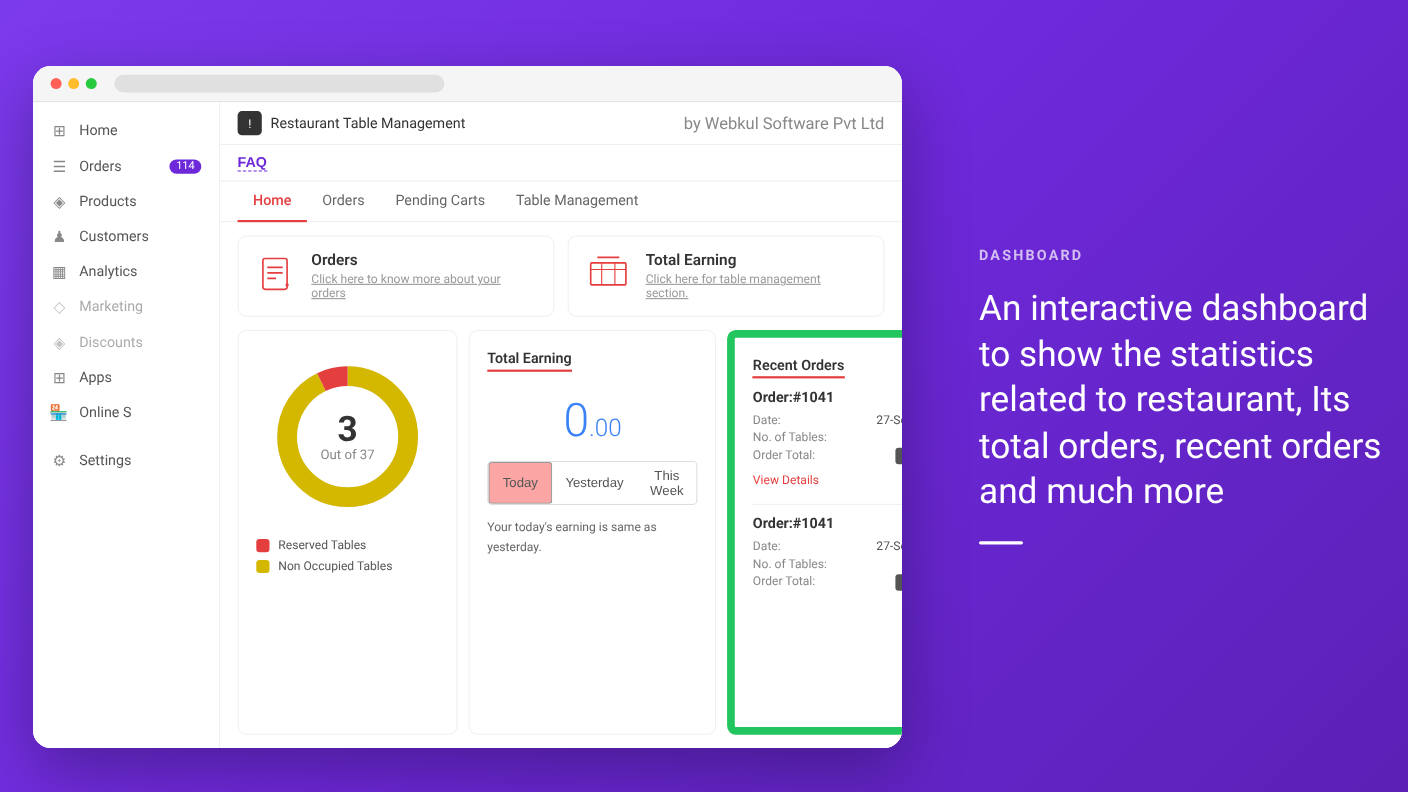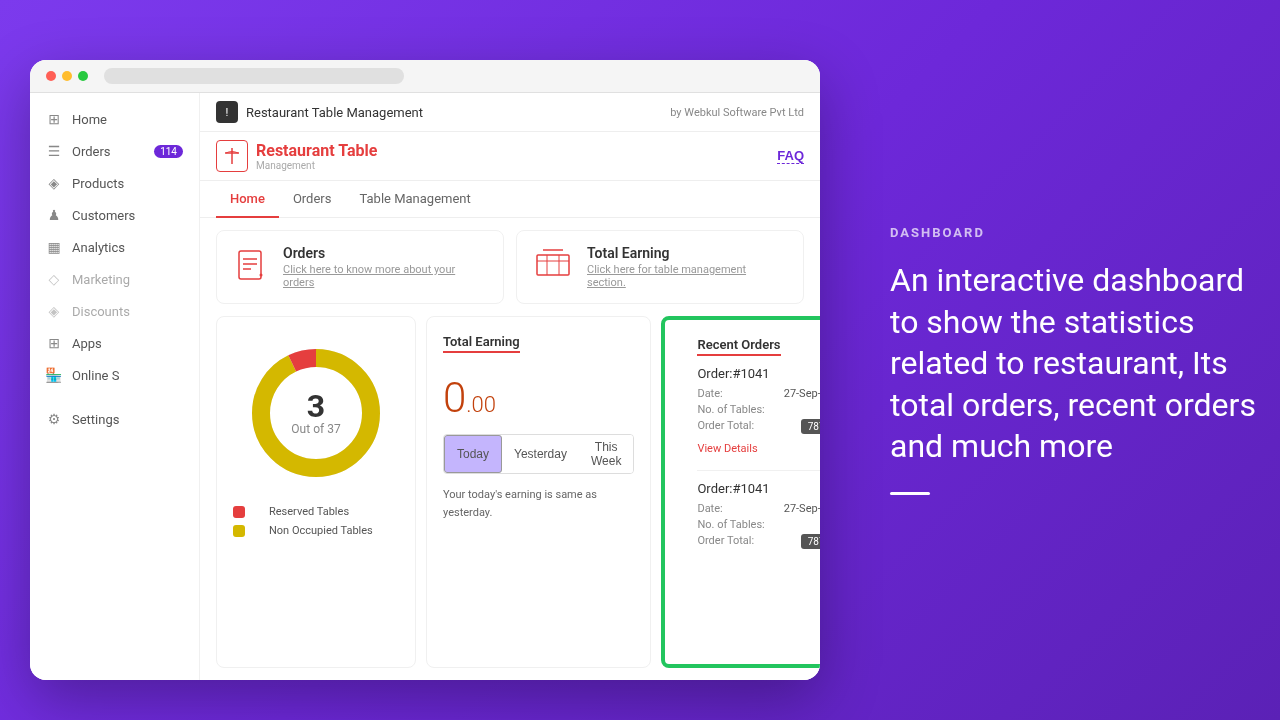--- a/index.html
+++ b/index.html
@@ -129,21 +129,21 @@
     .plugin-icon {
       width: 22px; height: 22px;
       background: #333;
       border-radius: 4px;
       display: flex; align-items: center; justify-content: center;
       color: #fff;
       font-size: 11px;
     }
 
     .by-text {
-      font-size: 11px;
+      font-size: 15px;
       color: #888;
     }
 
     
     .rt-header {
       background: #fff;
       padding: 8px 16px;
       display: flex;
       align-items: center;
       justify-content: space-between;
@@ -299,21 +299,21 @@
     }
 
     .legend {
       margin-top: 12px;
       width: 100%;
     }
 
     .legend-item {
       display: flex;
       align-items: center;
-      gap: 24px;
+      gap: 8px;
       font-size: 11px;
       color: #555;
       margin-bottom: 6px;
     }
 
     .legend-dot {
       width: 12px; height: 12px;
       border-radius: 3px;
     }
 
@@ -331,22 +331,23 @@
       font-weight: 600;
       color: #333;
       margin-bottom: 4px;
       border-bottom: 2px solid #e53e3e;
       display: inline-block;
       padding-bottom: 2px;
     }
 
     .earning-amount {
       font-size: 42px;
-      color: #c2410c;
+      color: #3b82f6;
       font-weight: 300;
+      text-align: center;
       margin: 16px 0 12px;
     }
 
     .earning-amount .decimal {
       font-size: 22px;
     }
 
     .filter-tabs {
       display: flex;
       border: 1px solid #ddd;
@@ -359,50 +360,50 @@
     .filter-tab {
       padding: 5px 12px;
       font-size: 12px;
       cursor: pointer;
       color: #555;
       background: #fff;
       border: none;
     }
 
     .filter-tab.active {
-      background: #c4b5fd;
+      background: #fca5a5;
       border: 1px solid #999;
       border-radius: 3px;
       font-weight: 500;
     }
 
     .earning-notes {
       font-size: 11px;
       color: #666;
       line-height: 1.6;
     }
 
     
     .orders-panel {
       width: 220px;
       flex-shrink: 0;
       background: #fff;
-      border: 4px solid #22c55e;
+      border: 7px solid #22c55e;
       border-radius: 8px;
-      padding: 14px 32px;
+      padding: 14px 16px;
       overflow-y: auto;
     }
 
     .order-entry {
       margin-bottom: 14px;
     }
 
     .order-id {
       font-size: 13px;
-      font-weight: 400;
+      font-weight: 700;
       color: #333;
       margin-bottom: 6px;
     }
 
     .order-row {
       display: flex;
       justify-content: space-between;
       font-size: 11px;
       color: #555;
       margin-bottom: 3px;
@@ -530,39 +531,27 @@
         <div class="plugin-title-row">
           <div class="plugin-icon">
             <span>!</span>
           </div>
           <span style="font-size:13px;color:#333;">Restaurant Table Management</span>
         </div>
         <span class="by-text">by Webkul Software Pvt Ltd</span>
       </div>
 
       <div class="rt-header">
-        <div class="rt-logo-area">
-          <div class="rt-icon-box">
-            <svg width="18" height="18" viewBox="0 0 18 18" fill="none">
-              <line x1="9" y1="1" x2="9" y2="17" stroke="#e53e3e" stroke-width="1.5"></line>
-              <line x1="2" y1="6" x2="16" y2="6" stroke="#e53e3e" stroke-width="1.5"></line>
-              <path d="M3 6 Q9 3 15 6" stroke="#e53e3e" stroke-width="1.2" fill="none"></path>
-            </svg>
-          </div>
-          <div>
-            <div class="rt-title">Restaurant Table</div>
-            <div class="rt-subtitle">Management</div>
-          </div>
-        </div>
         <button class="faq-btn">FAQ</button>
       </div>
 
       <div class="nav-tabs">
         <div class="nav-tab active">Home</div>
         <div class="nav-tab">Orders</div>
+        <div class="nav-tab">Pending Carts</div>
         <div class="nav-tab">Table Management</div>
       </div>
 
       <div class="summary-cards">
         <div class="summary-card" style="cursor:pointer;">
           <div class="summary-card-icon">
             <svg width="36" height="36" viewBox="0 0 36 36" fill="none">
               <rect x="6" y="4" width="22" height="28" rx="2" stroke="#e53e3e" stroke-width="1.5" fill="none"></rect>
               <line x1="10" y1="12" x2="24" y2="12" stroke="#e53e3e" stroke-width="1.5"></line>
               <line x1="10" y1="17" x2="24" y2="17" stroke="#e53e3e" stroke-width="1.5"></line>

